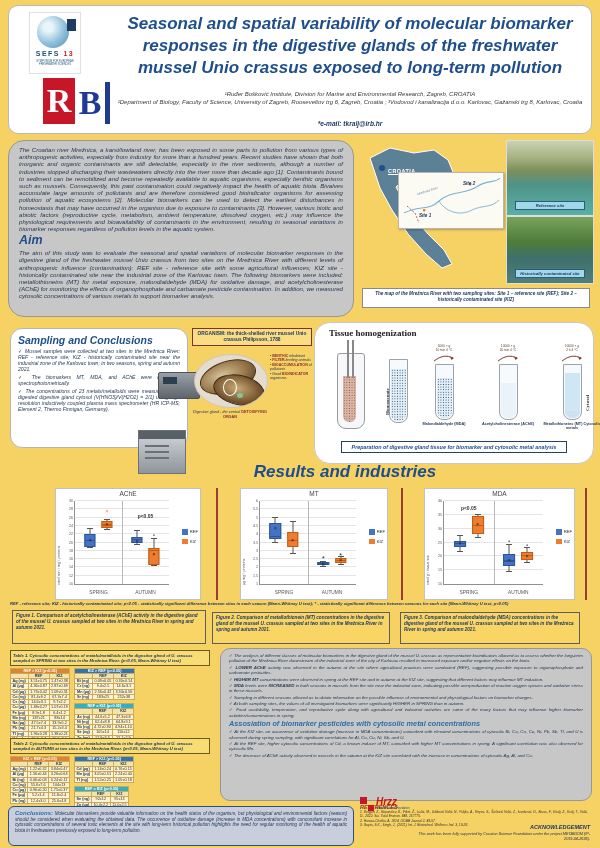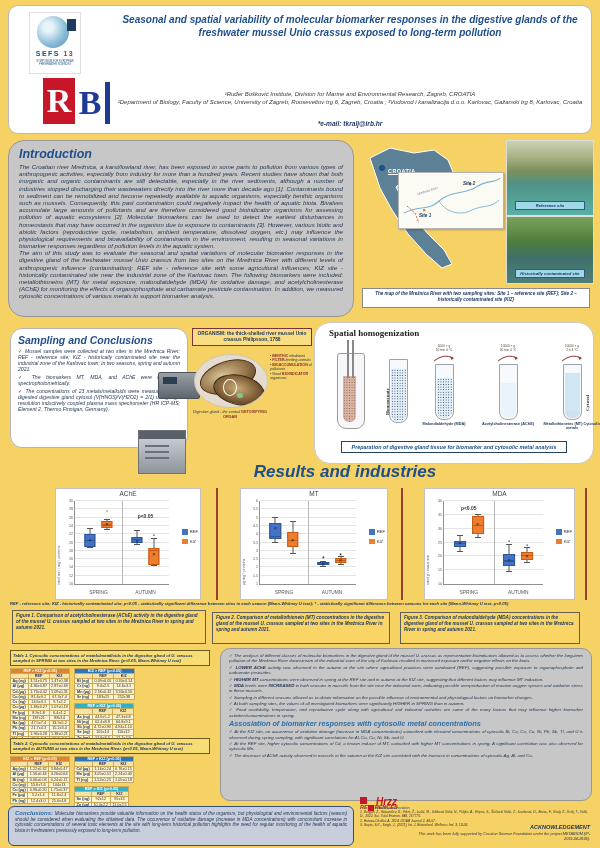--- a/index.html
+++ b/index.html
@@ -13,21 +13,21 @@
       background:radial-gradient(circle at 35% 35%, #eaf5fb 15%, #8fc0da 55%, #4f8cb0 100%);}
   #sefs .sq{position:absolute;right:4px;top:6px;width:9px;height:12px;background:#1e3a5f;}
   #sefs .t{position:absolute;left:0;right:0;top:37px;font-size:7px;font-weight:bold;color:#1a5276;letter-spacing:1.5px;}
   #sefs .t b{color:#c22;}
   #sefs .s{position:absolute;left:0;right:0;top:47px;font-size:2.6px;color:#1a5276;line-height:1.2;}
   #rb{left:34px;top:70px;width:68px;height:50px;}
   #rb .red{position:absolute;left:0;top:2px;width:32px;height:46px;background:#C61627;color:#fff;
       font-family:"Liberation Serif",serif;font-weight:bold;font-size:34px;text-align:center;line-height:46px;}
   #rb .blu{position:absolute;left:32px;top:6px;width:30px;height:42px;background:#fff;border-right:5px solid #1F3A93;
       color:#1F3A93;font-family:"Liberation Serif",serif;font-weight:bold;font-size:34px;text-align:center;line-height:42px;}
-  #title{left:112px;right:12px;top:7px;text-align:center;font-size:10px;line-height:1.3;font-weight:bold;font-style:italic;color:#1F4E8C;}
+  #title{left:112px;right:12px;top:7px;text-align:center;font-size:17px;line-height:1.3;font-weight:bold;font-style:italic;color:#1F4E8C;}
   #authors{left:108px;right:8px;top:62px;text-align:center;font-size:7.1px;font-style:italic;color:#333;line-height:1.3;}
   #affils{left:108px;right:8px;top:84px;text-align:center;font-size:6px;font-style:italic;color:#3a3a3a;line-height:1.35;}
   #email{left:108px;right:8px;top:114px;text-align:center;font-size:6.6px;font-style:italic;font-weight:bold;color:#1F3864;}
   
   #introBox{left:8px;top:140px;width:346px;height:177px;background:#C7C7C7;border:1px solid #979797;border-radius:16px;padding:5px 10px;box-sizing:border-box;}
   .secH{font-size:12.5px;font-weight:bold;font-style:italic;color:#1F4E8C;margin:1px 0 2px 0;}
   .bodyT{font-size:6.1px;font-style:italic;color:#1F3350;text-align:justify;line-height:1.18;}
   
   #croatia{left:356px;top:140px;width:128px;height:150px;}
   #croatiaLbl{left:388px;top:168px;font-size:5.4px;font-weight:bold;color:#fff;letter-spacing:.5px;text-decoration:underline;}
@@ -165,22 +165,22 @@
   </div>
   <div class="abs" id="title">Seasonal and spatial variability of molecular biomarker responses in the digestive glands of the freshwater mussel Unio crassus exposed to long-term pollution</div>
   <div class="abs" id="affils">
     <div>¹Ruđer Bošković Institute, Division for Marine and Environmental Research, Zagreb, CROATIA</div>
     <div>²Department of Biology, Faculty of Science, University of Zagreb, Rooseveltov trg 6, Zagreb, Croatia ; ³Vodovod i kanalizacija d.o.o. Karlovac, Gažanski trg 8, Karlovac, Croatia</div>
   </div>
   <div class="abs" id="email">*e-mail: tkralj@irb.hr</div>
 </div>
 
 <div class="abs" id="introBox">
-  <div class="secH">Introduction</div>
   <div class="bodyT">The Croatian river Mrežnica, a karst/lowland river, has been exposed in some parts to pollution from various types of anthropogenic activities, especially from industry for more than a hundred years. Recent studies have shown that both inorganic and organic contaminants are still detectable, especially in the river sediments, although a number of industries stopped discharging their wastewaters directly into the river more than decade ago [1]. Contaminants bound to sediment can be remobilized and become repeatedly available to aquatic organisms, especially benthic organisms such as mussels. Consequently, this past contamination could negatively impact the health of aquatic biota. Bivalves accumulate large amounts of pollutants and are therefore considered good bioindicator organisms for assessing pollution of aquatic ecosystems [2]. Molecular biomarkers can be used to detect the earliest disturbances in homeostasis that may have occurred in the organism due to exposure to contaminants [3]. However, various biotic and abiotic factors (reproductive cycle, metabolism, ambient temperature, dissolved oxygen, etc.) may influence the physiological requirements and bioavailability of contaminants in the environment, resulting in seasonal variations in biomarker responses regardless of pollution levels in the aquatic system.</div>
+  <div class="secH">Aim</div>
   <div class="bodyT">The aim of this study was to evaluate the seasonal and spatial variations of molecular biomarker responses in the digestive gland of the freshwater mussel Unio crassus from two sites on the Mrežnica River with different levels of anthropogenic influence (contamination): REF site - reference site with some agricultural influences; KIZ site - historically contaminated site near the industrial zone of the Karlovac town. The following biomarkers were included: metallothioneins (MT) for metal exposure, malondialdehyde (MDA) for oxidative damage, and acetylcholinesterase (AChE) for monitoring the effects of organophosphate and carbamate pesticide contamination. In addition, we measured cytosolic concentrations of various metals to support biomarker analysis.</div>
 </div>
 
 <svg class="abs" id="croatia" viewBox="0 0 128 150">
   <path d="M14,18 L34,8 L58,13 L78,10 L92,20 L97,32 L84,40 L64,42 L50,37 L40,47 L48,62 L58,78 L72,94 L88,110 L96,124 L86,128 L70,114 L52,94 L36,70 L24,48 Z" fill="#5C8096" stroke="#ffffff" stroke-width="1"></path>
   <circle cx="26" cy="28" r="3" fill="#1F4E8C"></circle>
 </svg>
 <div class="abs" id="croatiaLbl">CROATIA</div>
 <div class="abs" id="inset">
   <svg width="104" height="55" viewBox="0 0 104 55">
@@ -224,21 +224,21 @@
   <div id="orgBullets">
       <div>• <b>BENTHIC</b> inhabitant</div>
       <div>• <b>FILTER</b>-feeding animals</div>
       <div>• <b>BIOACCUMULATION</b> of pollutants</div>
       <div>• Good <b>BIOINDICATOR</b> organisms</div>
     </div>
   <div id="orgCap">Digestive gland - the central <b>DETOXIFYING ORGAN</b></div>
 </div>
 
 <div class="abs" id="homog">
-  <div id="homogTitle">Spatial homogenization</div>
+  <div id="homogTitle">Tissue homogenization</div>
   <div id="grinder"></div>
   <div class="vlab" style="left:70px;top:92px;">Homogenate</div>
   <div class="tube" id="homogTube">
       <div class="fill speck" style="height:84%span;height:84%;"></div>
     </div>
   <div class="step" style="left:100px;">
     <div class="steplab"><span class="sp">5000 × g</span><br><span class="tm">10 min</span> <span class="tp">4 °C</span></div>
     <svg width="24" height="9">
         <path d="M2,8 Q12,0 21,5" fill="none" stroke="#8B3A2F" stroke-width="1"></path>
         <path d="M22,5 l-4,-1.5 l1.5,3.5 z" fill="#8B3A2F"></path>
@@ -750,21 +750,21 @@
   </div>
 
 <div class="abs" id="disc">
     <div class="disc-li"><span class="ck">✓</span> The analysis of different classes of molecular biomarkers in the digestive gland of the mussel U. crassus as representative bioindicators allowed us to assess whether the long-term pollution of the Mrežnica River downstream of the industrial zone of the city of Karlovac resulted in increased exposure and/or negative effects on the biota.</div>
     <div class="disc-li"><span class="ck">✓</span> <b>LOWER AChE</b> activity was observed in the autumn at the site where agricultural practices were conducted (REF), suggesting possible exposure to organophosphate and carbamate pesticides.</div>
     <div class="disc-li"><span class="ck">✓</span> <b>HIGHER MT</b> concentrations were observed in spring at the REF site and in autumn at the KIZ site, suggesting that different factors may influence MT induction.</div>
     <div class="disc-li"><span class="ck">✓</span> <b>MDA</b> levels were <b>INCREASED</b> in both seasons in mussels from the site near the industrial zone, indicating possible overproduction of reactive oxygen species and oxidative stress in these mussels.</div>
     <div class="disc-li"><span class="ck">✓</span> Sampling in different seasons allowed us to obtain information on the possible influence of environmental and physiological factors on biomarker changes.</div>
     <div class="disc-li"><span class="ck">✓</span> At both sampling sites, the values of all investigated biomarkers were significantly HIGHER in SPRING than in autumn.</div>
     <div class="disc-li"><span class="ck">✓</span> Food availability, temperature, and reproductive cycle along with agricultural and industrial activities are some of the many factors that may influence higher biomarker activities/concentrations in spring.</div>
-    <div class="disc-h">Assosiation of biomarker responses with cytosolic metal concentrations</div>
+    <div class="disc-h">Assosiation of biomarker pesticides with cytosolic metal concentrations</div>
     <div class="disc-li"><span class="ck">✓</span> At the KIZ site, an occurrence of oxidative damage (increase in MDA concentrations) coincident with elevated concentrations of cytosolic Bi, Ca, Co, Cu, Ni, Pb, Sb, Tl, and U is observed during spring sampling, with significant correlations for Al, Co, Cu, Ni, Sb, and U.</div>
     <div class="disc-li"><span class="ck">✓</span> At the REF site, higher cytosolic concentrations of Cd, a known inducer of MT, coincided with higher MT concentrations in spring. A significant correlation was also observed for cytosolic Mn.</div>
     <div class="disc-li"><span class="ck">✓</span> The decrease of AChE activity observed in mussels in the autumn at the KIZ site correlated with the increase in concentrations of cytosolic Ag, Al, and Co.</div>
   </div>
 
 <div class="abs" id="concl">
   <b>Conclusions:</b>
   <span>Molecular biomarkers provide valuable information on the health status of the organism, but physiological and environmental factors (season) should be considered when evaluating the obtained data. The occurrence of oxidative damage (increase in MDA concentrations) with concomitant increase in cytosolic concentrations of several toxic elements at the site with long-term historical pollution highlights the need for regular monitoring of the health of aquatic biota in freshwaters previously exposed to long-term pollution.</span>
 </div>
 <div class="abs" id="refs">

